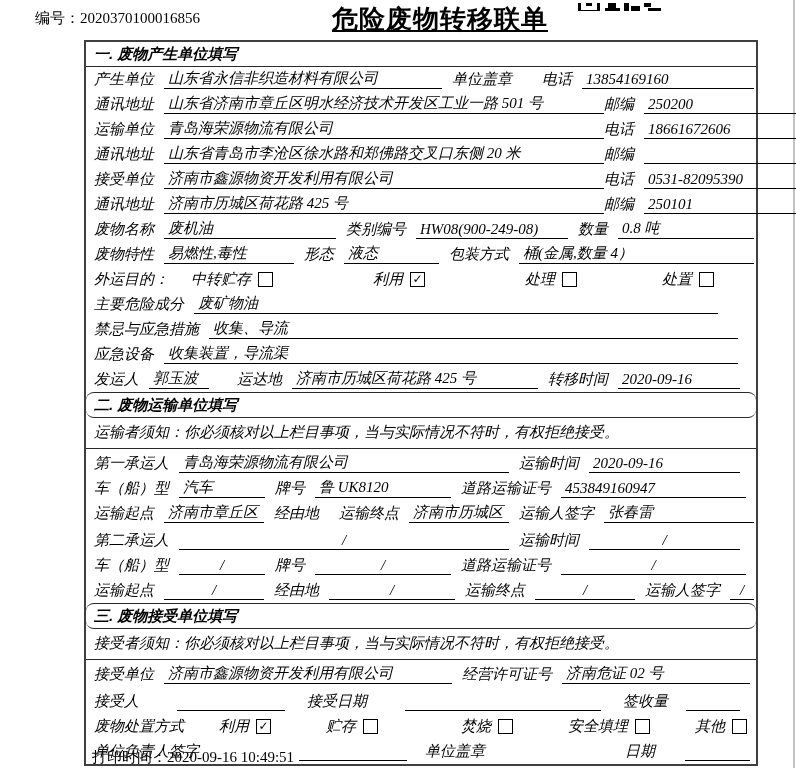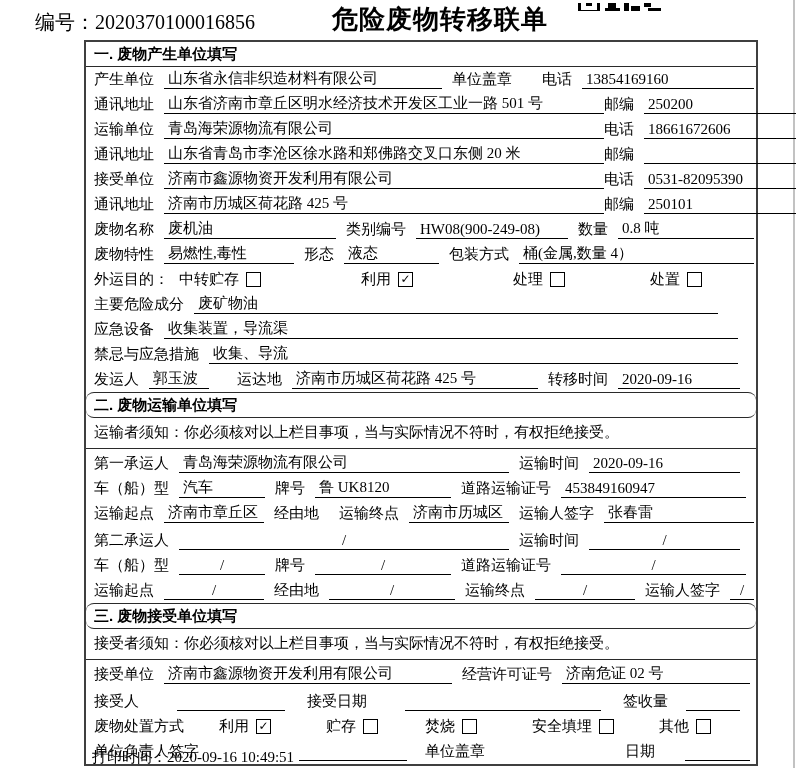--- a/index.html
+++ b/index.html
@@ -3,30 +3,30 @@
 <meta charset="utf-8">
 <style>
   html,body{margin:0;padding:0;}
   body{
     width:796px;height:768px;position:relative;background:#ffffff;
     font-family:"Liberation Serif","DejaVu Serif",serif;
     color:#000;overflow:hidden;
   }
   .edge-line{position:absolute;right:1px;top:0;width:2px;height:768px;background:#c2c2c2;}
   
-  .doc-num{position:absolute;left:35px;top:9px;font-size:20px;white-space:nowrap;}
+  .doc-num{position:absolute;left:35px;top:9px;font-size:15px;white-space:nowrap;}
   .doc-title{
     position:absolute;left:332px;top:2px;font-size:26px;font-weight:700;
-    font-family:"Liberation Sans","DejaVu Sans",sans-serif;letter-spacing:1px;white-space:nowrap;
+    font-family:"Liberation Sans","DejaVu Sans",sans-serif;letter-spacing:1px;white-space:nowrap;text-decoration:underline;
   }
   .qr{position:absolute;left:578px;top:0;width:90px;height:11px;overflow:hidden;}
   
   .form{
     position:absolute;left:84px;top:40px;width:674px;box-sizing:border-box;
-    border:2px solid #3f3f3f;background:#fff;
+    border:2px solid #3f3f3f;background:#fff;font-style:italic;
   }
   .sec-h{
     font-family:"Liberation Sans","DejaVu Sans",sans-serif;
     font-weight:700;font-size:15px;padding:3px 8px 2px 8px;
     border-bottom:1px solid #2a2a2a;
   }
   .sec-h.mid{border-top:1px solid #2a2a2a;border-radius:8px;}
   .notice{
     font-size:15px;padding:5px 8px 6px 8px;border-bottom:1px solid #2a2a2a;white-space:nowrap;
   }
@@ -139,21 +139,21 @@
     <span class="lbl">废物特性</span>
     <span class="ul" style="width:130px">易燃性,毒性</span>
     <span class="lbl mid">形态</span>
     <span class="ul" style="width:95px">液态</span>
     <span class="lbl mid">包装方式</span>
     <span class="ul grow">桶(金属,数量 4）</span>
   </div>
 
   <div class="frow">
     <span class="lbl">外运目的：</span>
-    <span class="opt" style="">
+    <span class="opt" style="margin-left:12px">
       <span>中转贮存</span>
       <span class="cb"></span>
     </span>
     <span class="opt" style="margin-left:100px">
       <span>利用</span>
       <span class="cb">✓</span>
     </span>
     <span class="opt" style="margin-left:100px">
       <span>处理</span>
       <span class="cb"></span>
@@ -163,27 +163,27 @@
       <span class="cb"></span>
     </span>
   </div>
 
   <div class="frow">
     <span class="lbl">主要危险成分</span>
     <span class="ul grow" style="margin-right:36px">废矿物油</span>
   </div>
 
   <div class="frow">
+    <span class="lbl">禁忌与应急措施</span>
+    <span class="ul grow" style="margin-right:16px">收集、导流</span>
+  </div>
+
+  <div class="frow">
     <span class="lbl">应急设备</span>
     <span class="ul grow" style="margin-right:16px">收集装置，导流渠</span>
-  </div>
-
-  <div class="frow">
-    <span class="lbl">禁忌与应急措施</span>
-    <span class="ul grow" style="margin-right:16px">收集、导流</span>
   </div>
 
   <div class="frow">
     <span class="lbl">发运人</span>
     <span class="ul" style="width:60px">郭玉波</span>
     <span class="lbl mid" style="margin-left:28px">运达地</span>
     <span class="ul" style="width:246px">济南市历城区荷花路 425 号</span>
     <span class="lbl mid">转移时间</span>
     <span class="ul grow" style="margin-right:14px">2020-09-16</span>
   </div>
@@ -266,21 +266,21 @@
   <div class="frow">
     <span class="lbl">废物处置方式</span>
     <span class="opt" style="margin-left:25px">
       <span>利用</span>
       <span class="cb">✓</span>
     </span>
     <span class="opt" style="margin-left:55px">
       <span>贮存</span>
       <span class="cb"></span>
     </span>
-    <span class="opt" style="margin-left:47px">
+    <span class="opt" style="margin-left:83px">
       <span>焚烧</span>
       <span class="cb"></span>
     </span>
     <span class="opt" style="margin-left:55px">
       <span>安全填埋</span>
       <span class="cb"></span>
     </span>
     <span class="opt" style="margin-left:45px">
       <span>其他</span>
       <span class="cb"></span>

